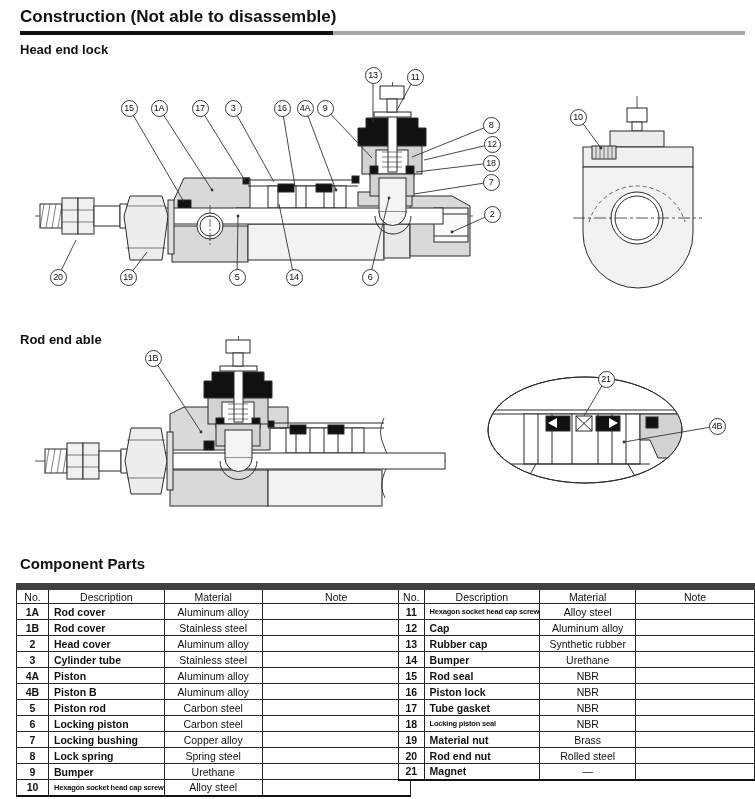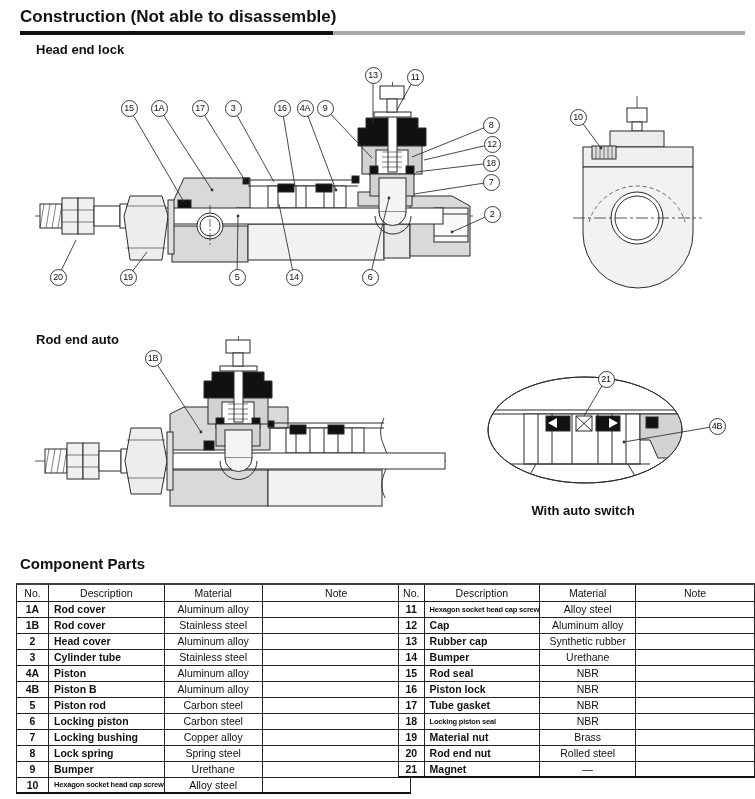--- a/index.html
+++ b/index.html
@@ -3,21 +3,21 @@
 <meta charset="utf-8">
 <style>
   html,body{margin:0;padding:0;background:#fff;}
   body{width:755px;height:799px;position:relative;overflow:hidden;
        font-family:"Liberation Sans",sans-serif;color:#111;}
   .abs{position:absolute;}
   
   .page-title{left:20px;top:7px;font-size:17px;font-weight:bold;letter-spacing:0;}
   .rule-black{left:20px;top:31px;width:313px;height:4px;background:#111;}
   .rule-gray{left:333px;top:31px;width:412px;height:4px;background:#a8a8a8;}
-  .section-label{font-size:13px;font-weight:bold;margin-left:16px;}
+  .section-label{font-size:13px;font-weight:bold;}
   .sec-head{left:20px;top:42px;}
   .sec-rod{left:20px;top:332px;}
   .detail-caption{left:483px;top:503px;width:200px;text-align:center;
                   font-size:13px;font-weight:bold;}
   .parts-heading{left:20px;top:555px;font-size:15px;font-weight:bold;}
   
   svg.art{left:0;top:0;}
   
   .callout-layer{left:0;top:0;width:755px;height:799px;pointer-events:none;}
   .callout{position:absolute;width:17px;height:17px;border:1px solid #3a3a3a;
@@ -27,21 +27,21 @@
   
   table.parts{position:absolute;border-collapse:collapse;table-layout:fixed;
               font-size:10.5px;background:#fff;}
   table.parts th,table.parts td{border:1px solid #222;padding:0;overflow:hidden;
               white-space:nowrap;box-sizing:border-box;}
   table.parts th{height:17px;font-weight:normal;text-align:center;}
   table.parts td{height:16px;text-align:center;}
   table.parts td.col-description{text-align:left;padding-left:5px;font-weight:bold;}
   table.parts td.col-no{font-weight:bold;}
   table.parts td.condensed{font-size:7.5px;letter-spacing:-0.2px;margin-top:36px;}
-  table.parts{border-top:2px solid #404040;}
+  table.parts{border-top:7px solid #404040;}
   table.parts tr:last-child td{border-bottom:2px solid #111;}
   .t-left{left:16px;top:583px;}
   .t-right{left:398px;top:583px;}
 </style>
 </head>
 <body>
 
 <div class="abs" style="width:755px;height:799px;">
 
   <svg class="abs art" width="755" height="799" viewBox="0 0 755 799">
@@ -295,22 +295,21 @@
   <div class="abs callout-layer">
       <div class="callout" style="left: 597.5px; top: 370.5px;">21</div>
       <div class="callout" style="left: 708.5px; top: 417.5px;">4B</div>
     </div>
 
   <div class="abs page-title">Construction (Not able to disassemble)</div>
   <div class="abs rule-black"></div>
   <div class="abs rule-gray"></div>
 
   <div class="abs section-label sec-head">Head end lock</div>
-  <div class="abs section-label sec-rod">Rod end auto</div>
-  <div class="abs detail-caption">With auto switch</div>
+  <div class="abs section-label sec-rod">Rod end able</div>
 
   <div class="abs parts-heading">Component Parts</div>
 
   <table class="parts t-left">
     <colgroup>
       <col style="width:32px">
         <col style="width:96px">
       <col style="width:98px">
         <col style="width:148px">
     </colgroup>

